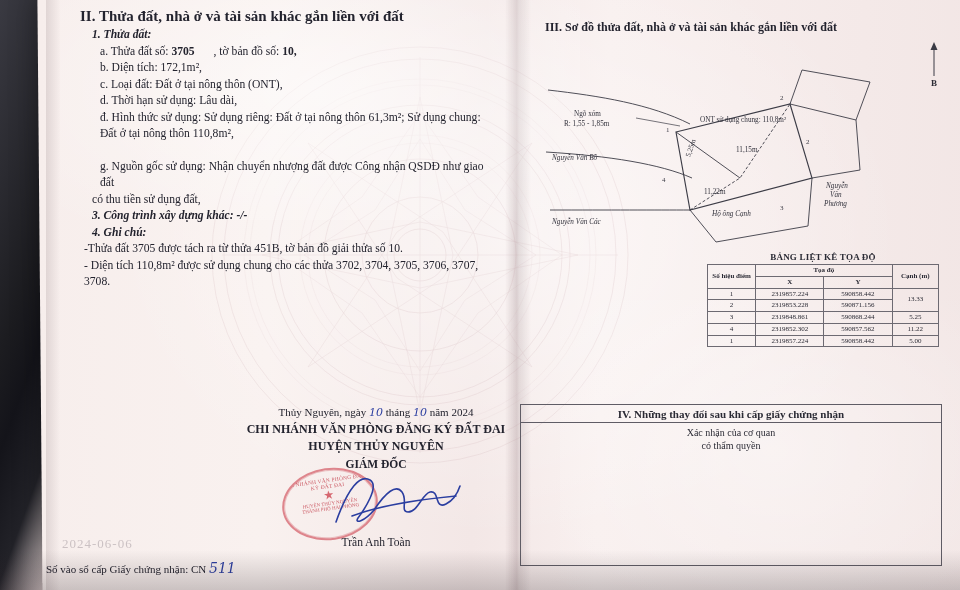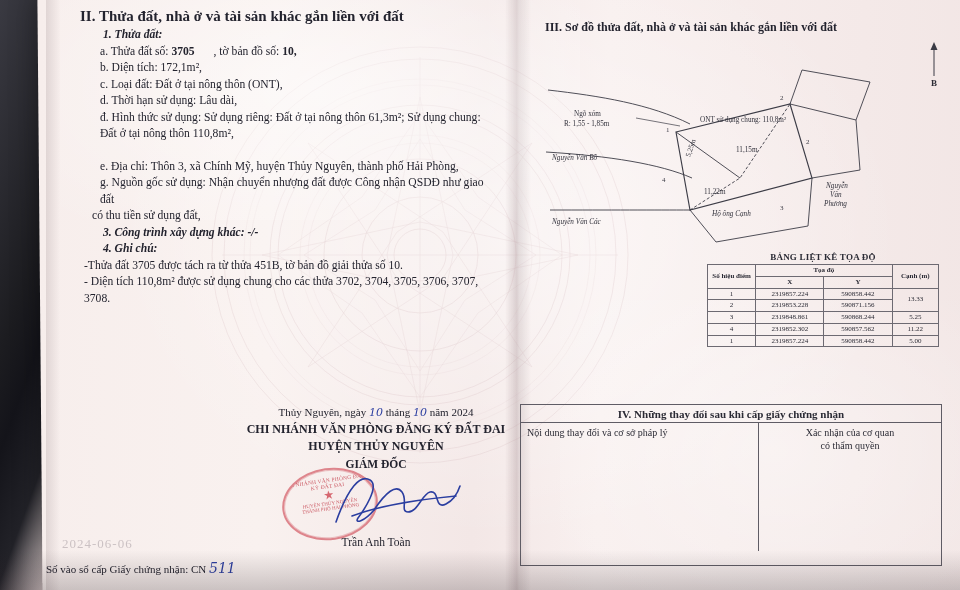--- a/index.html
+++ b/index.html
@@ -54,21 +54,21 @@
     background:linear-gradient(180deg, rgba(0,0,0,0), rgba(40,30,35,0.22));
     pointer-events:none;
   }
 
   
   .left{
     position:absolute;left:70px;top:6px;width:430px;
     font-size:11.6px;line-height:1.42;color:#23232e;
   }
   .left .h2{font-weight:bold;font-size:15px;margin-left:10px;}
-  .left .h3{font-style:italic;font-weight:bold;margin-left:33px;}
+  .left .h3{font-style:italic;font-weight:bold;margin-left:22px;}
   .left .li{margin-left:30px;}
   .left .li2{margin-left:8px;}
   .b{font-weight:bold;}
   .note-line{margin-left:14px;}
 
   
   .rhead{
     position:absolute;left:545px;top:20px;width:380px;
     font-weight:bold;font-size:12px;color:#23232e;
   }
@@ -199,21 +199,20 @@
       <span style="margin-left:16px">, tờ bản đồ số:</span>
       <span class="b">10,</span>
     </div>
     <div class="li">b. Diện tích: 172,1m²,</div>
     <div class="li">c. Loại đất: Đất ở tại nông thôn (ONT),</div>
     <div class="li">d. Thời hạn sử dụng: Lâu dài,</div>
     <div class="li">đ. Hình thức sử dụng: Sử dụng riêng: Đất ở tại nông thôn 61,3m²; Sử dụng chung: Đất ở tại nông thôn 110,8m²,</div>
     <div class="li2" style="margin-left:30px">
       <span style="visibility:hidden">x</span>
     </div>
-    <div class="li">e. Địa chỉ: Thôn 3, xã Chính Mỹ, huyện Thủy Nguyên, thành phố Hải Phòng,</div>
     <div class="li">g. Nguồn gốc sử dụng: Nhận chuyển nhượng đất được Công nhận QSDĐ như giao đất</div>
     <div class="li" style="margin-left:22px">có thu tiền sử dụng đất,</div>
 
     <div class="h3">3. Công trình xây dựng khác: -/-</div>
     <div class="h3">4. Ghi chú:</div>
     <div class="note-line">-Thửa đất 3705 được tách ra từ thửa 451B, tờ bản đồ giải thửa số 10.</div>
     <div class="note-line">- Diện tích 110,8m² được sử dụng chung cho các thửa 3702, 3704, 3705, 3706, 3707, 3708.</div>
   </div>
 
   <div class="rhead">III. Sơ đồ thửa đất, nhà ở và tài sản khác gắn liền với đất</div>
@@ -313,21 +312,20 @@
           <td>5.00</td>
         </tr>
       </tbody>
     </table>
   </div>
 
   <div class="sec4">
     <div class="title">IV. Những thay đổi sau khi cấp giấy chứng nhận</div>
     <div class="hr"></div>
     <div class="cols">
-      <div class="c1">Nội dung thay đổi và cơ sở pháp lý</div>
       <div class="c2">
         <div>Xác nhận của cơ quan</div>
         <div>có thẩm quyền</div>
       </div>
     </div>
   </div>
 
   <div class="sig">
     <div class="place">
       <span>Thủy Nguyên, ngày</span>

